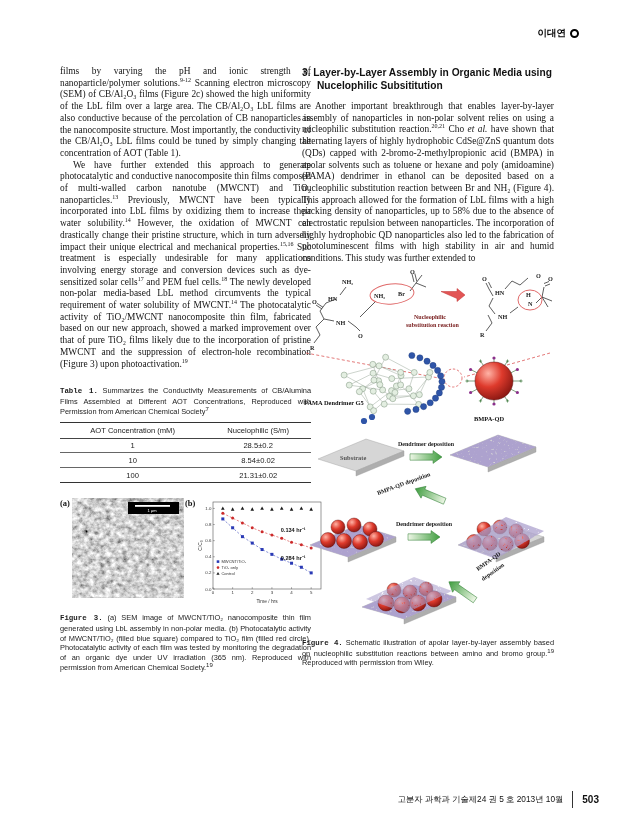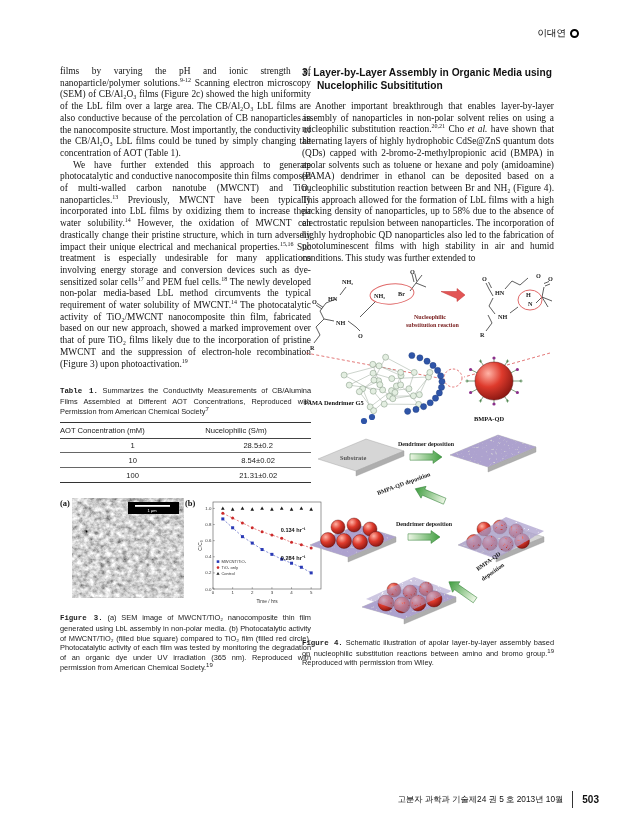--- a/index.html
+++ b/index.html
@@ -1,37 +1,37 @@
 <!DOCTYPE html>
 <html><head>
 <meta charset="utf-8">
 <style>
   html,body{margin:0;padding:0;background:#e9e9e9;}
   .page{position:relative;width:621px;height:830px;background:#ffffff;margin:0 auto;
         font-family:"Liberation Serif",serif;color:#141414;overflow:hidden;
         box-shadow:0 0 4px rgba(0,0,0,.25);}
   .author{position:absolute;top:27px;right:42px;display:flex;align-items:center;gap:4px;
-          font-family:"Liberation Sans",sans-serif;font-size:9.5px;font-weight:normal;color:#000;}
+          font-family:"Liberation Sans",sans-serif;font-size:9.5px;font-weight:bold;color:#000;}
   .author-icon{width:9px;height:9px;border:2.6px solid #000;border-radius:50%;box-sizing:border-box;display:inline-block;}
   .col{position:absolute;top:66px;}
   .col.left{left:60px;width:251px;}
   .col.right{left:302px;width:252px;}
   .body-text{font-size:9.4px;line-height:11.7px;text-align:justify;margin:0;}
   .indent{text-indent:13px;}
   sup{font-size:6px;line-height:0;}
   i{}
   .sec-head{font-family:"Liberation Sans",sans-serif;font-size:10.2px;font-weight:600;
             line-height:13px;padding-left:15px;text-indent:-15px;margin:0 0 9px 0;color:#111;}
   .tbl-caption,.fig-caption{font-family:"Liberation Sans",sans-serif;font-size:7.4px;line-height:9.8px;
             text-align:justify;color:#1b1b1b;}
   .tbl-caption{margin-top:16px;margin-bottom:5px;}
   .fig-caption{margin-top:5px;}
   .tbl-caption b,.fig-caption b{font-weight:bold;font-family:Liberation Mono, monospace;}
   table.data{width:100%;border-collapse:collapse;font-family:"Liberation Sans",sans-serif;font-size:7.6px;color:#1b1b1b;}
-  table.data thead th{border-top:1.3px solid #333;border-bottom:0.8px solid #444;font-weight:normal;padding:3px 0;text-align:left;}
+  table.data thead th{border-top:1.3px solid #333;border-bottom:0.8px solid #444;font-weight:normal;padding:3px 0;text-align:center;}
   table.data tbody td{border-bottom:0.8px solid #666;text-align:center;padding:2.4px 0;}
   table.data tbody tr:last-child td{border-bottom:1.3px solid #333;}
   .figure3{display:flex;align-items:flex-start;margin-top:15px;gap:1px;}
   .panel{display:flex;align-items:flex-start;}
   .pan-label{font-weight:bold;font-size:8.5px;margin:0 2px 0 0;}
   .figure4-wrap{margin-top:4px;}
   .footer{position:absolute;right:22px;bottom:22px;display:flex;align-items:center;
           font-family:"Liberation Sans",sans-serif;font-size:8.3px;color:#111;justify-content:space-between;}
   .footer .issue{}
   .footer .divider{width:1px;height:17px;background:#333;margin:0 9px;}

